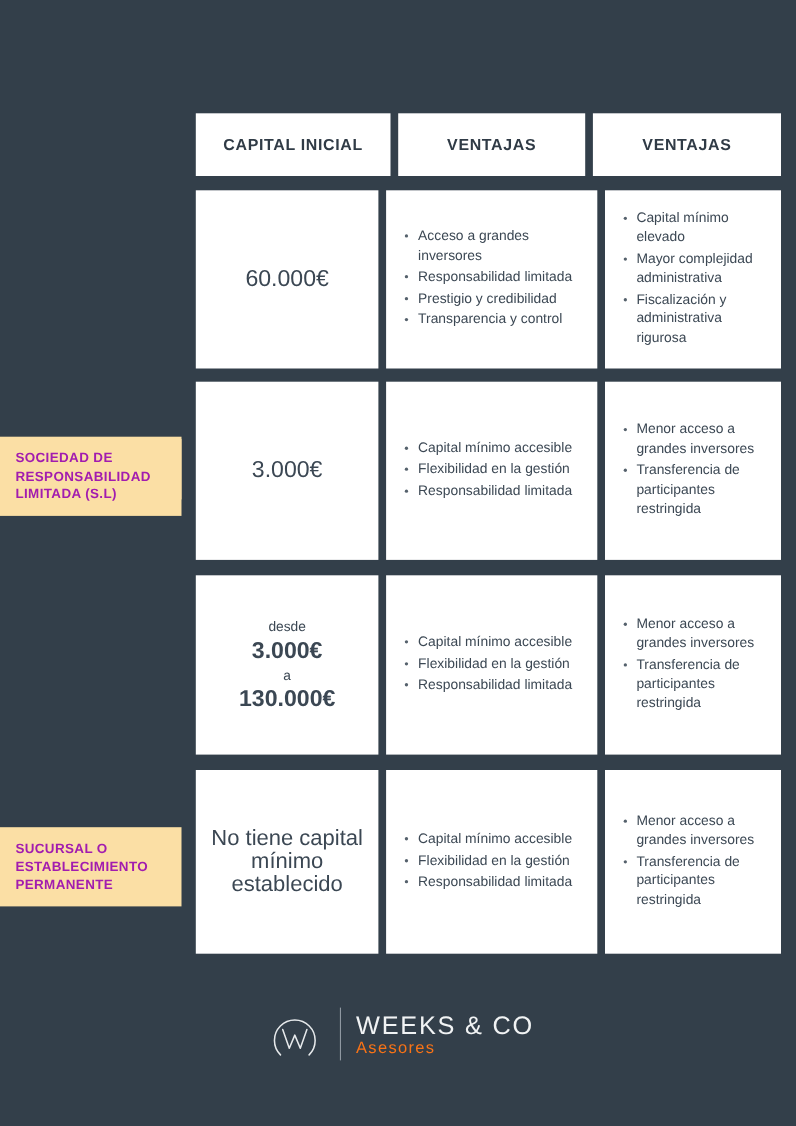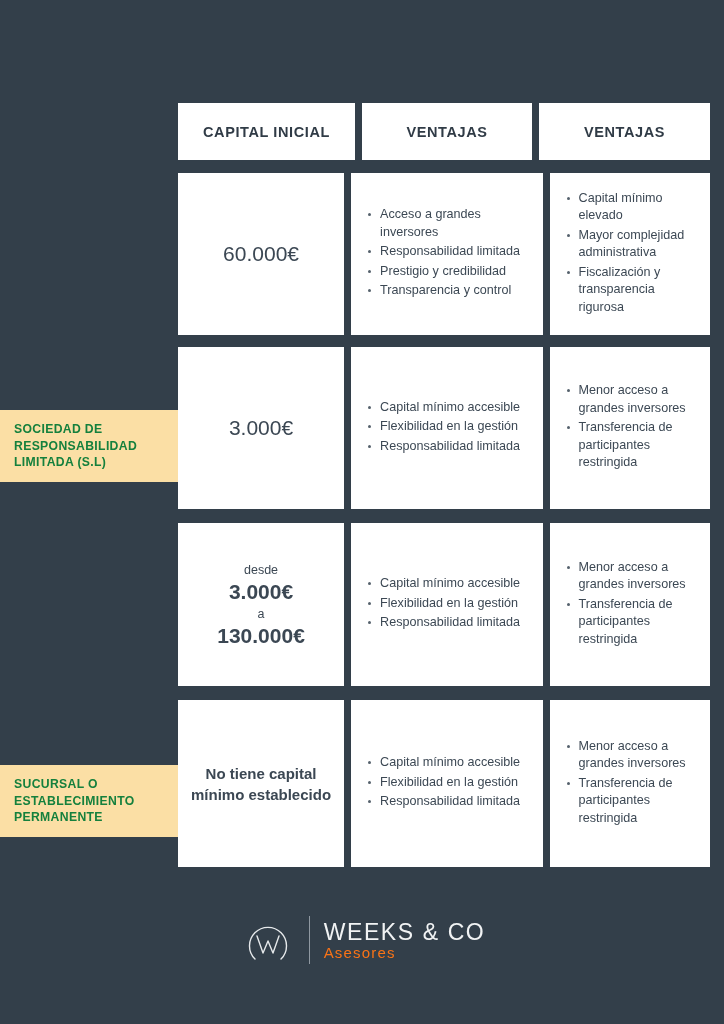--- a/index.html
+++ b/index.html
@@ -50,28 +50,27 @@
   
   .row {
     position: absolute;
     left: 0;
     width: 724px;
   }
   .row .label-box {
     position: absolute;
     left: 0;
     background: #fbdfa5;
-    color: #15803d;
+    color: #a21caf;
     font-weight: bold;
     font-size: 12.2px;
     line-height: 16.5px;
     letter-spacing: 0.35px;
     padding: 11px 14px 11px 14px;
-    width: 178px;
-    margin-top: 13px;
+    width: 165px;
   }
   .row .cards {
     position: absolute;
     left: 178px;
     top: 0;
     width: 532px;
     display: flex;
     height: 100%;
   }
   .card {
@@ -85,21 +84,21 @@
   .card.c3 { width: 171px; }
 
   
   .capital {
     font-size: 21px;
     color: #3b4753;
     line-height: 1.3;
     text-align: center;
     padding: 0 10px;
   }
-  .capital.bold { font-weight: bold; font-size: 15px; line-height: 21px; }
+  .capital.bold { font-weight: normal; font-size: 20px; line-height: 21px; }
   .capital .small {
     display: block;
     font-size: 12.5px;
     font-weight: normal;
     line-height: 18px;
   }
   .capital .big {
     display: block;
     font-size: 21px;
     font-weight: bold;
@@ -197,21 +196,21 @@
             <li>Acceso a grandes inversores</li>
             <li>Responsabilidad limitada</li>
             <li>Prestigio y credibilidad</li>
             <li>Transparencia y control</li>
           </ul>
       </div>
       <div class="card c3">
         <ul class="bullets" id="dis-0">
             <li>Capital mínimo elevado</li>
             <li>Mayor complejidad administrativa</li>
-            <li>Fiscalización y transparencia rigurosa</li>
+            <li>Fiscalización y administrativa rigurosa</li>
           </ul>
       </div>
     </div>
   </div>
 
   <div class="row" id="row-1" style="top:347px; height:162px;">
     <div class="label-box" style="top:50px;">
       <span>SOCIEDAD DE RESPONSABILIDAD LIMITADA (S.L)</span>
     </div>
     <div class="cards">

